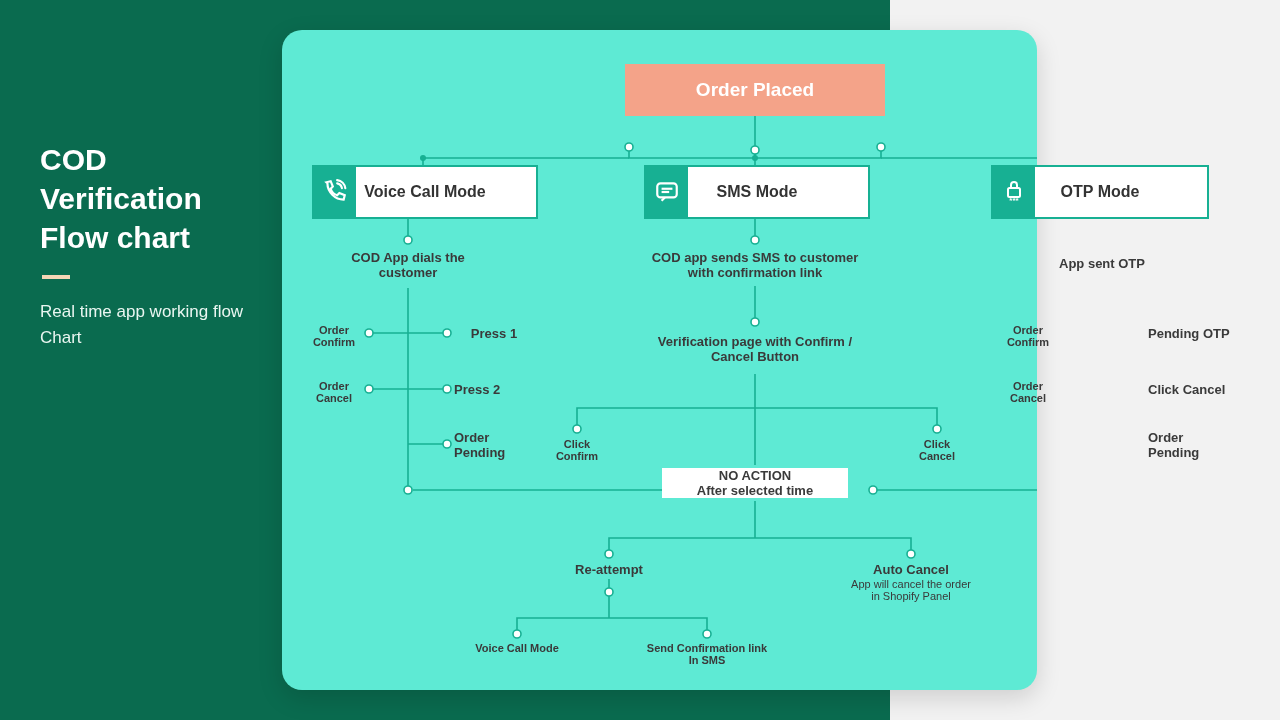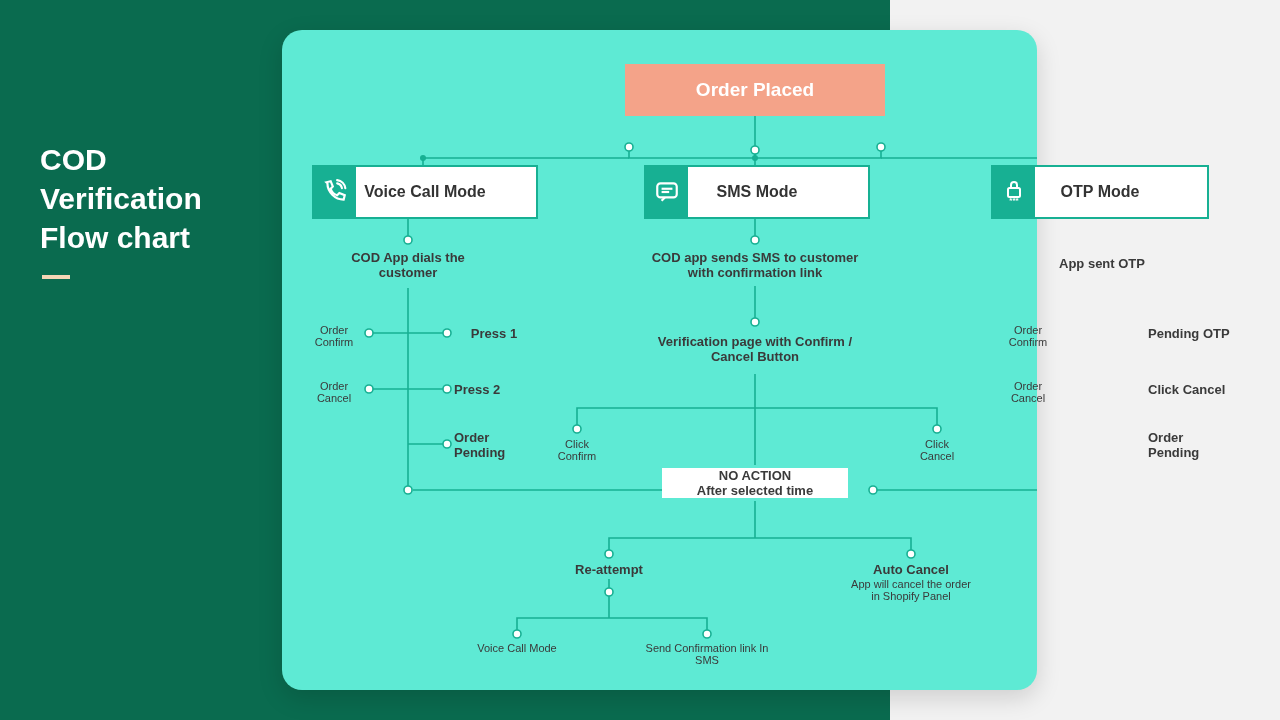--- a/index.html
+++ b/index.html
@@ -9,38 +9,39 @@
   .sidebar .rule { width:28px; height:4px; background:#f5d6b5; margin:0 0 20px 2px;}
   .sidebar p { font-size:17px; line-height:1.55; margin:0; color:#eaf6f1; font-weight:400;}
   .card { position:absolute; left:282px; top:30px; width:755px; height:660px; background:#5eead4; border-radius:20px; box-shadow:0 8px 24px rgba(0,0,0,.15);}
   .card * { position:absolute; }
   .order-placed { left:343px; top:34px; width:260px; height:52px; background:#f4a389; color:#fff; font-weight:700; font-size:19px; display:flex; align-items:center; justify-content:center;}
   .mode-box { width:222px; height:50px; border:2px solid #17b093; background:#fff; display:flex; align-items:center;}
   .mode-box .icon { width:42px; height:50px; background:#17b093; display:flex; align-items:center; justify-content:center;}
   .mode-box .txt { flex:1; text-align:center; font-size:16px; font-weight:700; color:#333; position:static;}
   .mode-box .icon svg, .mode-box .icon span { position:static;}
   .lbl { font-size:13px; font-weight:700; color:#3a3a3a; text-align:center;}
-  .lblsm { font-size:11px; font-weight:400; color:#3a3a3a; text-align:center;}
+  .lblsm { font-size:11px; font-weight:700; color:#3a3a3a; text-align:center;}
   svg.wires { left:0; top:0; width:755px; height:660px;}
   svg.wires line, svg.wires path { stroke:#17b093; stroke-width:1.6; fill:none;}
   svg.wires circle.solid { fill:#17b093; stroke:none;}
   svg.wires circle.open { fill:#fff; stroke:#17b093; stroke-width:1.6;}
 </style>
 </head>
 <body>
 
 <div class="bg-left"></div>
 
 <div class="sidebar">
   <h1>
     <span>COD</span><br>
     <span>Verification</span><br>
     <span>Flow chart</span>
   </h1>
   <div class="rule"></div>
+  <p>Real time app working flow Chart</p>
 </div>
 
 <div class="card">
 
   <svg class="wires">
 
     <line x1="473" y1="86" x2="473" y2="128"></line>
     <path d="M473 128 H347 V120"></path>
       <circle class="open" cx="347" cy="117" r="4"></circle>
     <path d="M473 128 H599 V120"></path>

